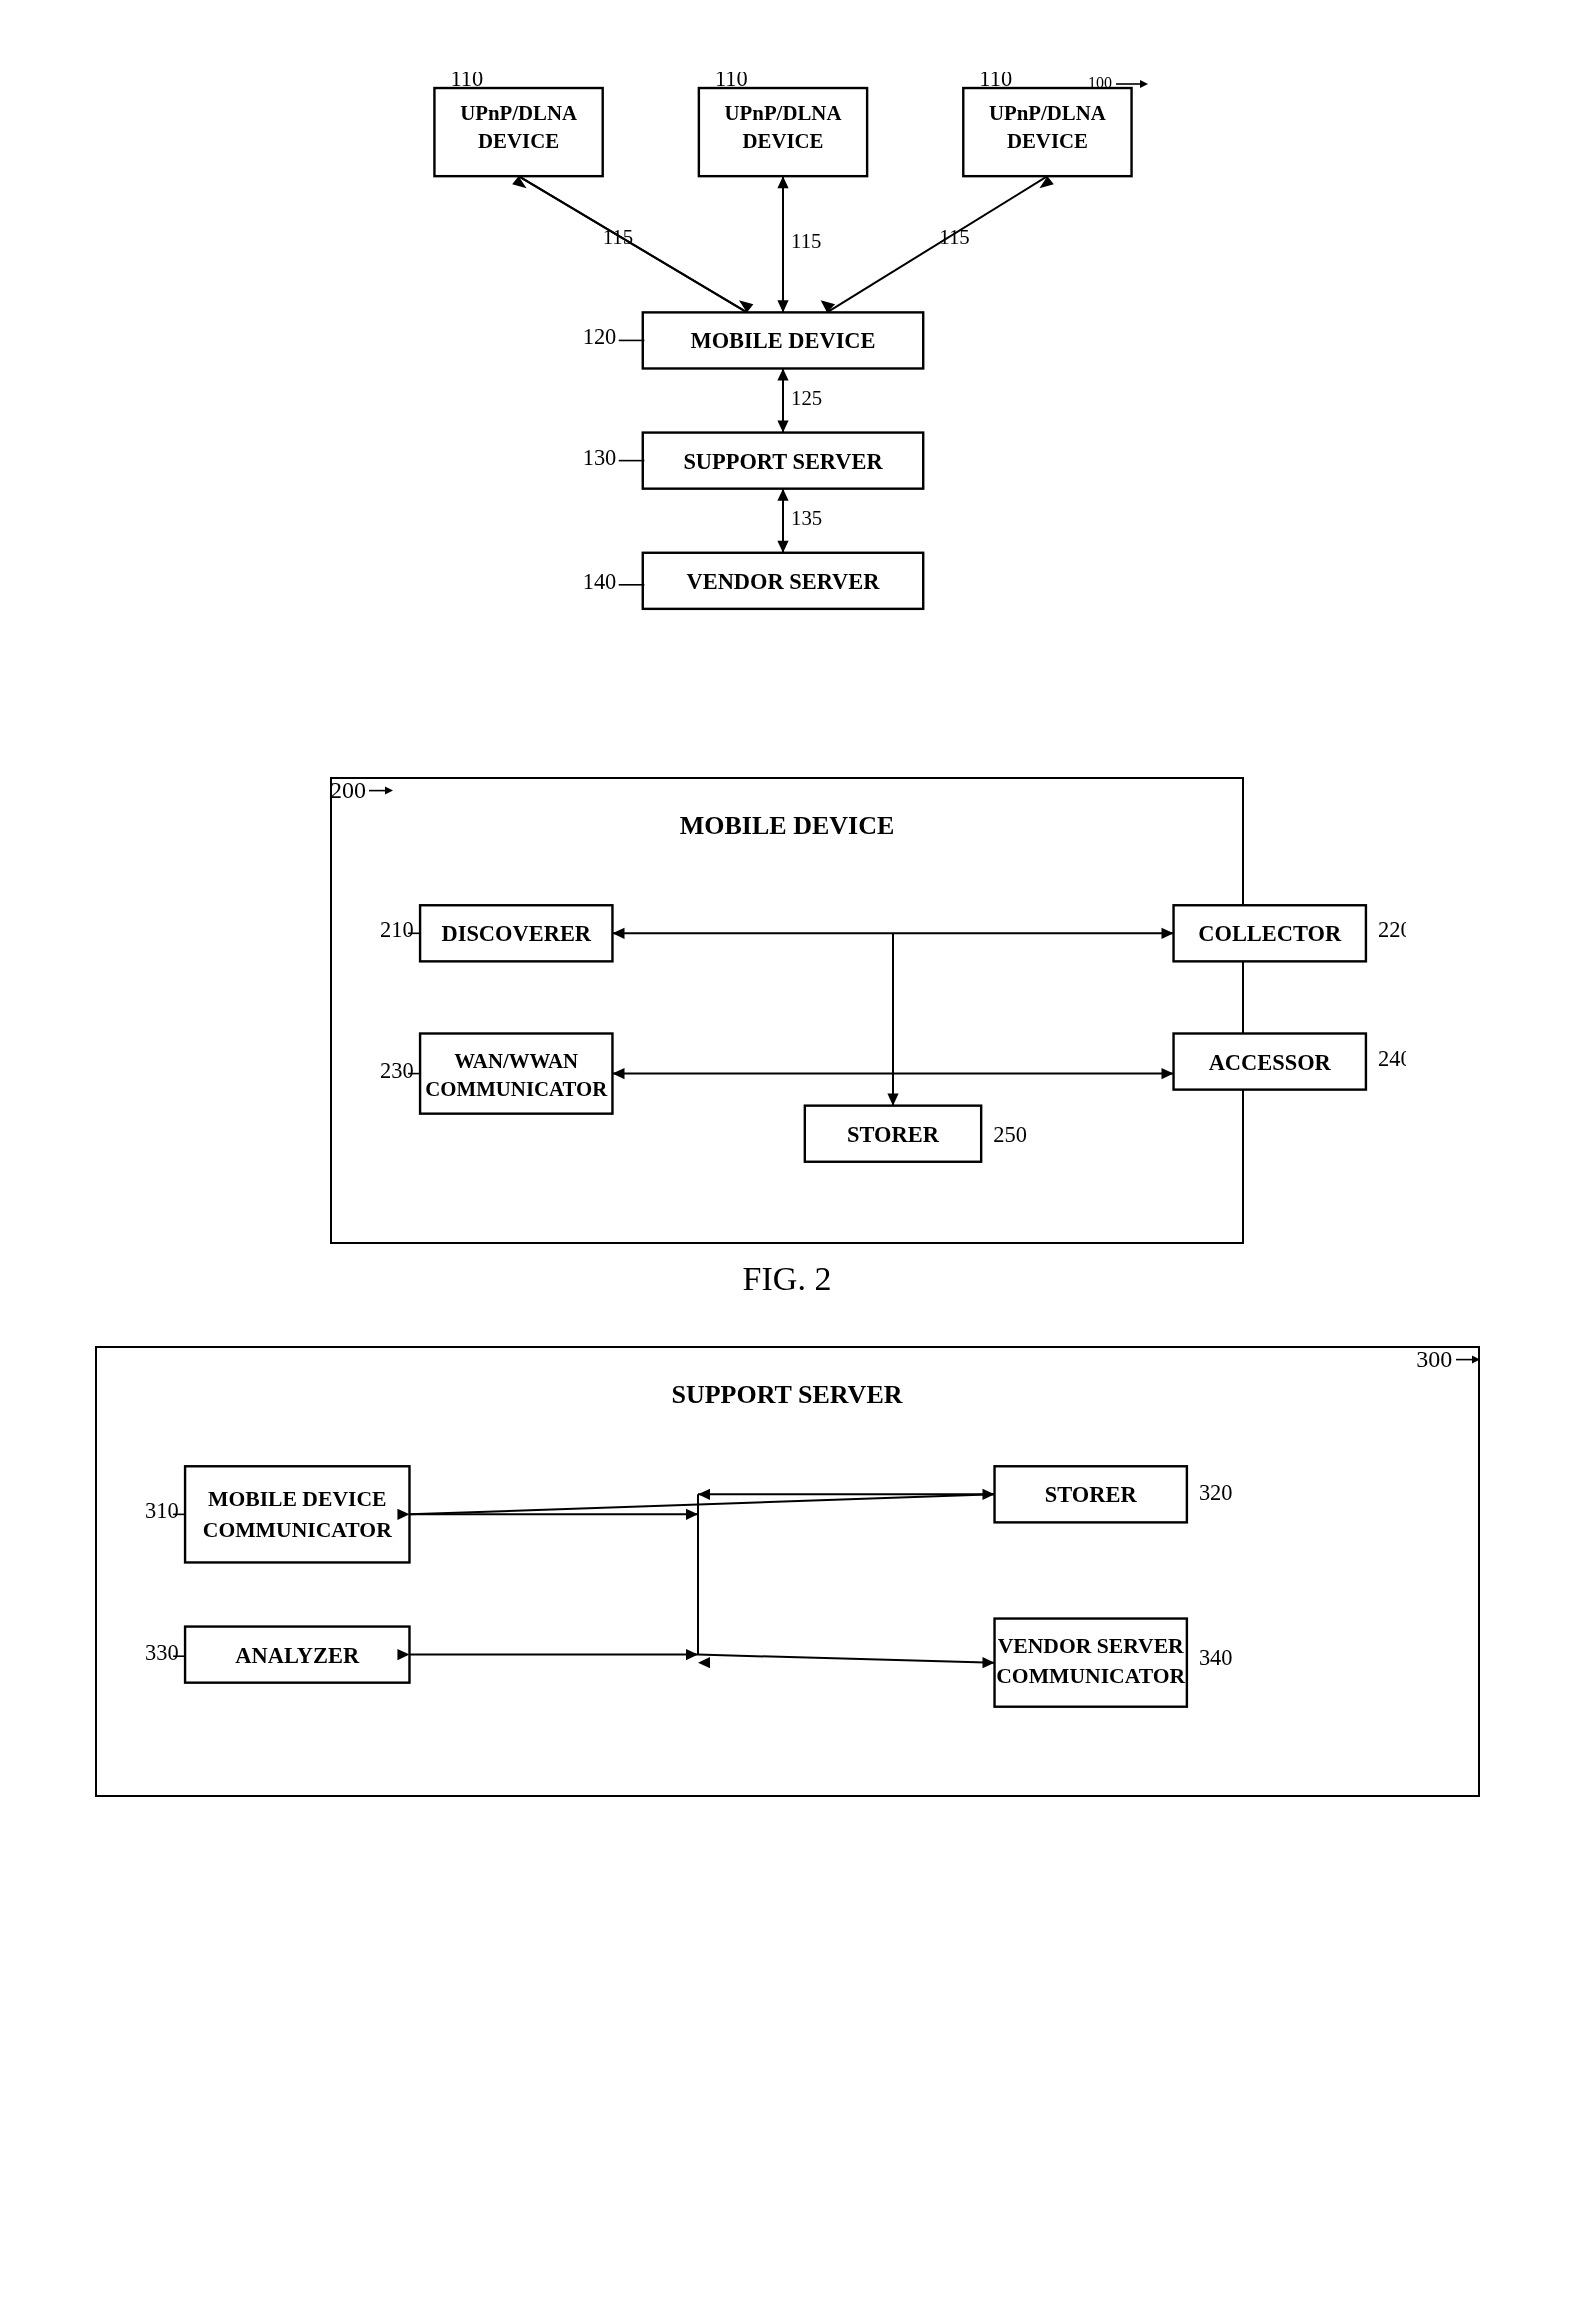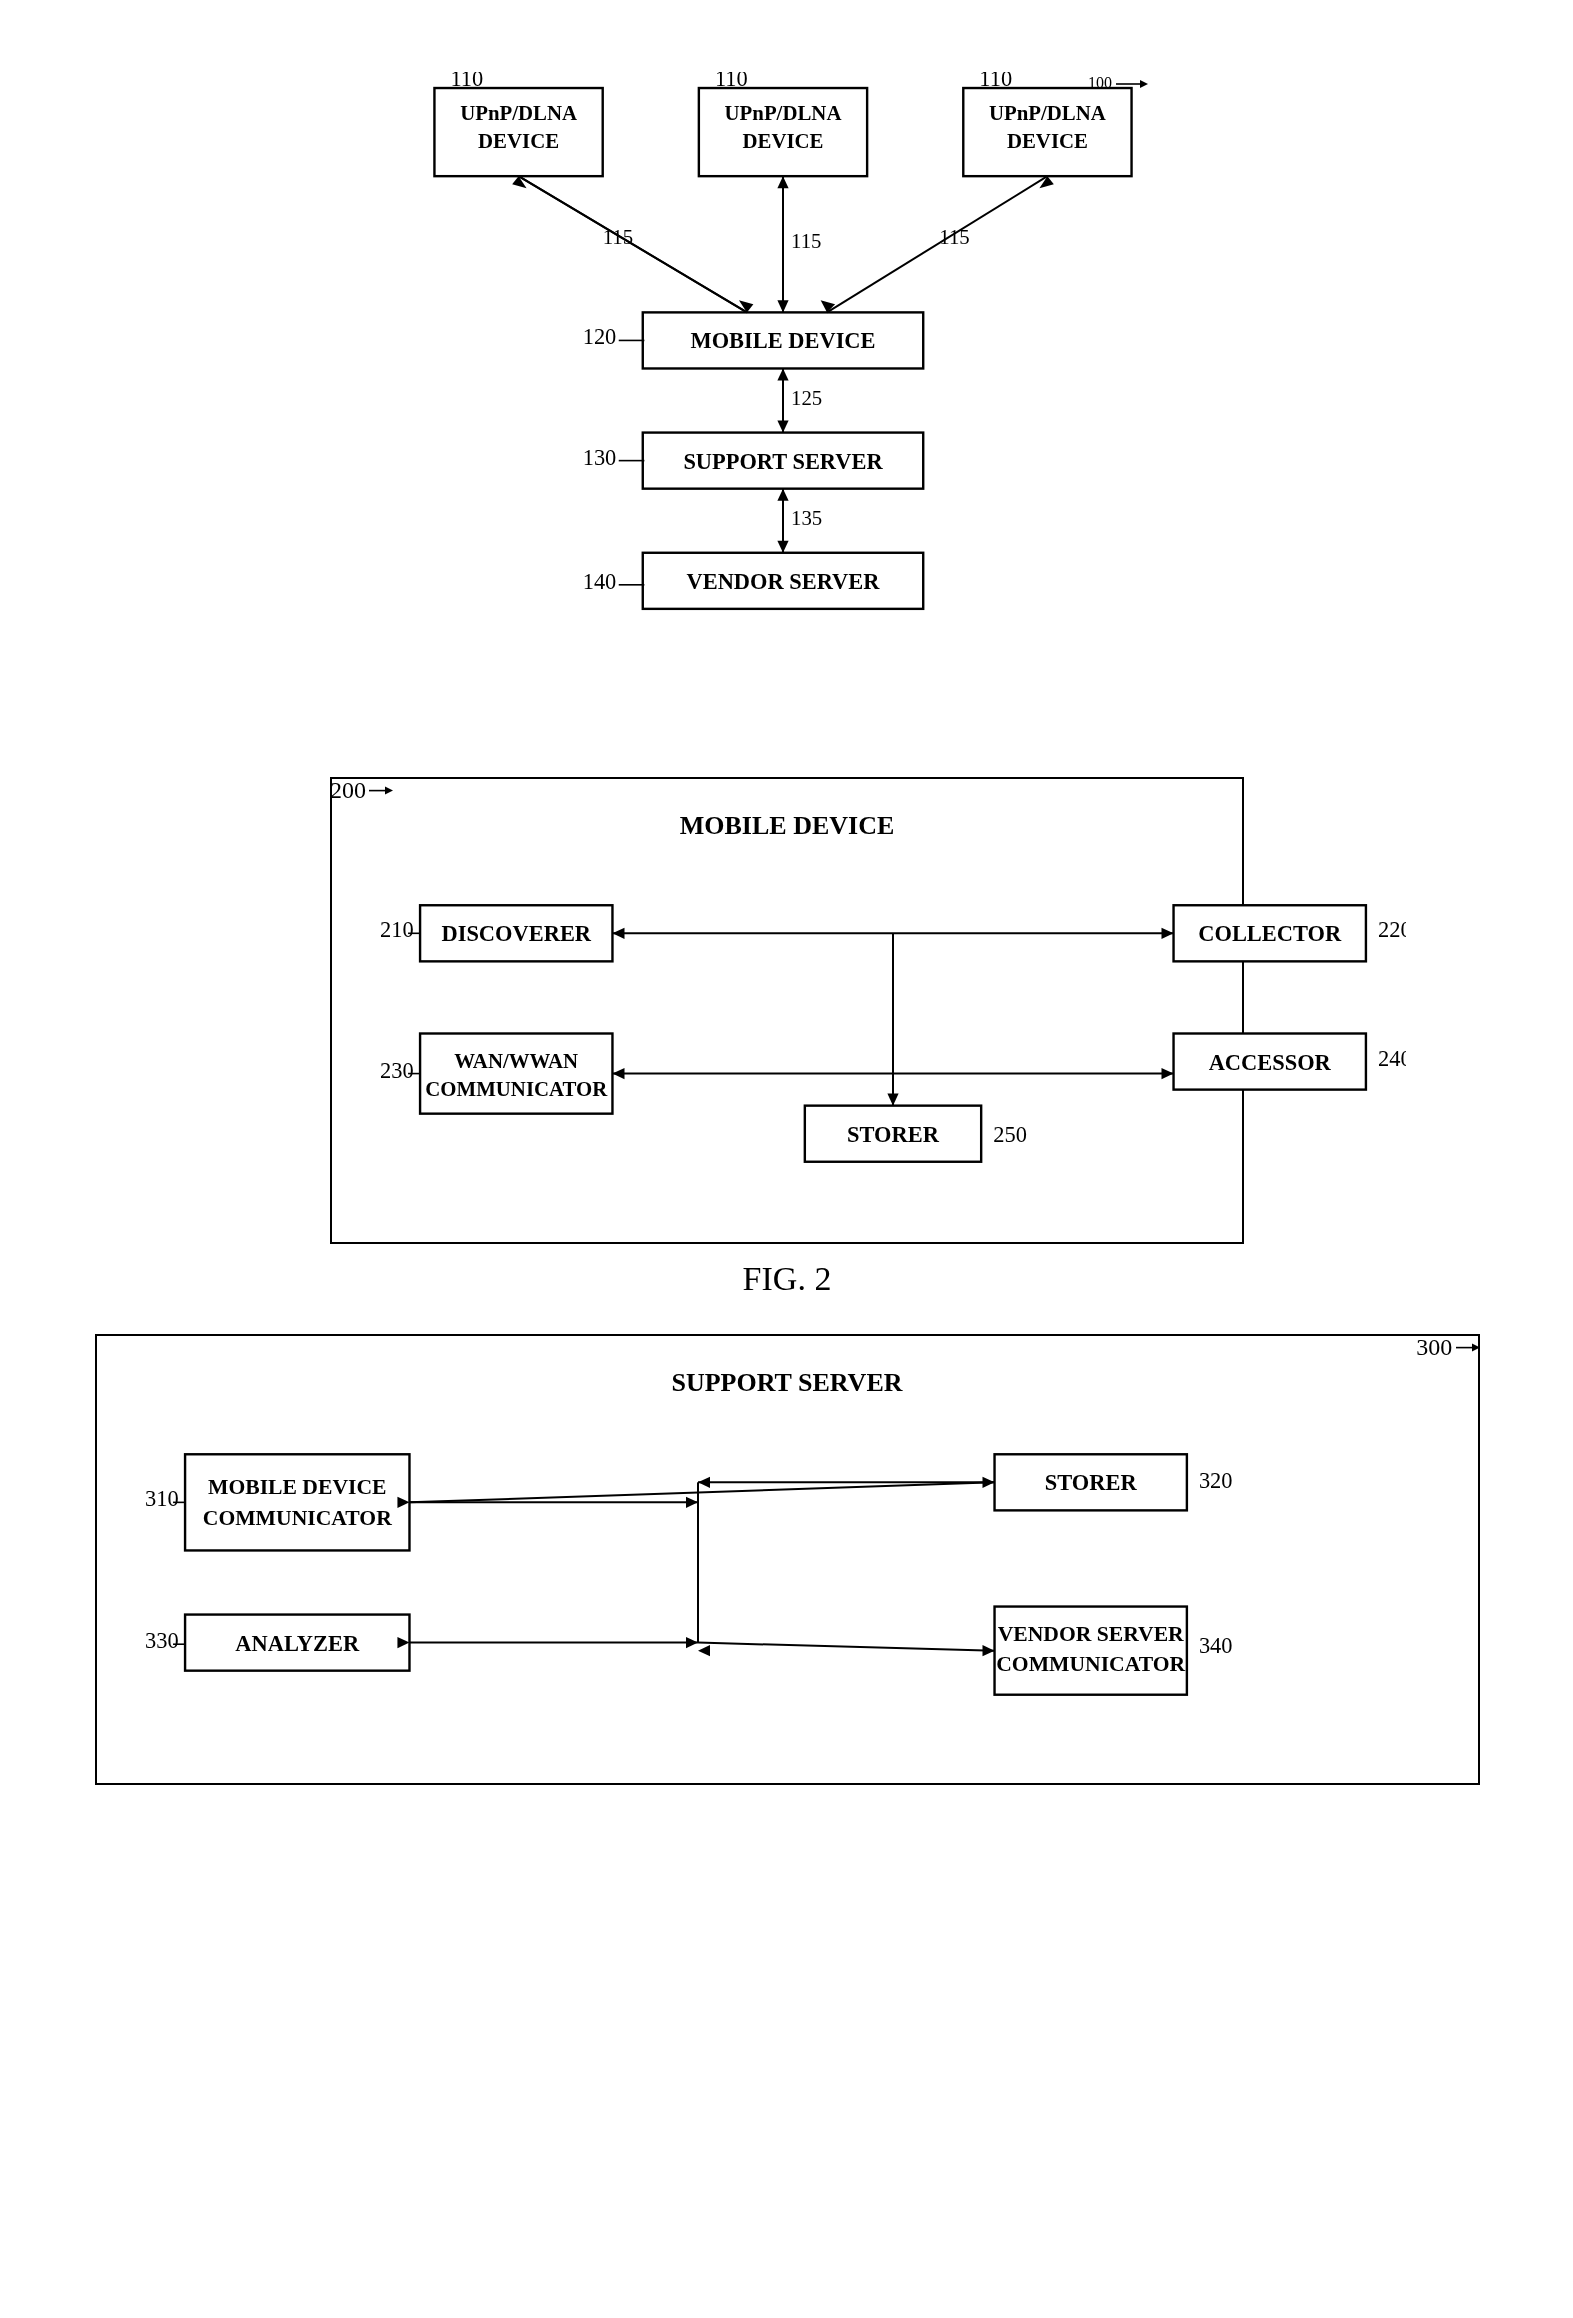--- a/index.html
+++ b/index.html
@@ -102,21 +102,21 @@
         <polygon points="445,520 438,535 452,535" fill="black"></polygon>
         <polygon points="445,600 438,585 452,585" fill="black"></polygon>
 
         <text x="455" y="565" font-family="Times New Roman" font-size="26">135</text>
 
       </svg>
     </div>
 
   </div>
 
-  <div style="position:relative; width:914px; margin:0 auto 36px auto;">
+  <div style="position:relative; width:914px; margin:0 auto 48px auto;">
 
     <div style="position:absolute; top:0; left:0; font-size:24px; display:flex; align-items:center; gap:3.2px;">
       <span>200</span>
       <svg width="24" height="20" viewBox="0 0 30 25">
           <line x1="0" y1="12" x2="20" y2="12" stroke="#000" stroke-width="2"></line>
           <polygon points="20,7 30,12 20,17" fill="#000"></polygon>
         </svg>
     </div>
 
     <div style="border:2.4px solid #000; padding:32px 48px 48px 48px; margin-top:24px;">

